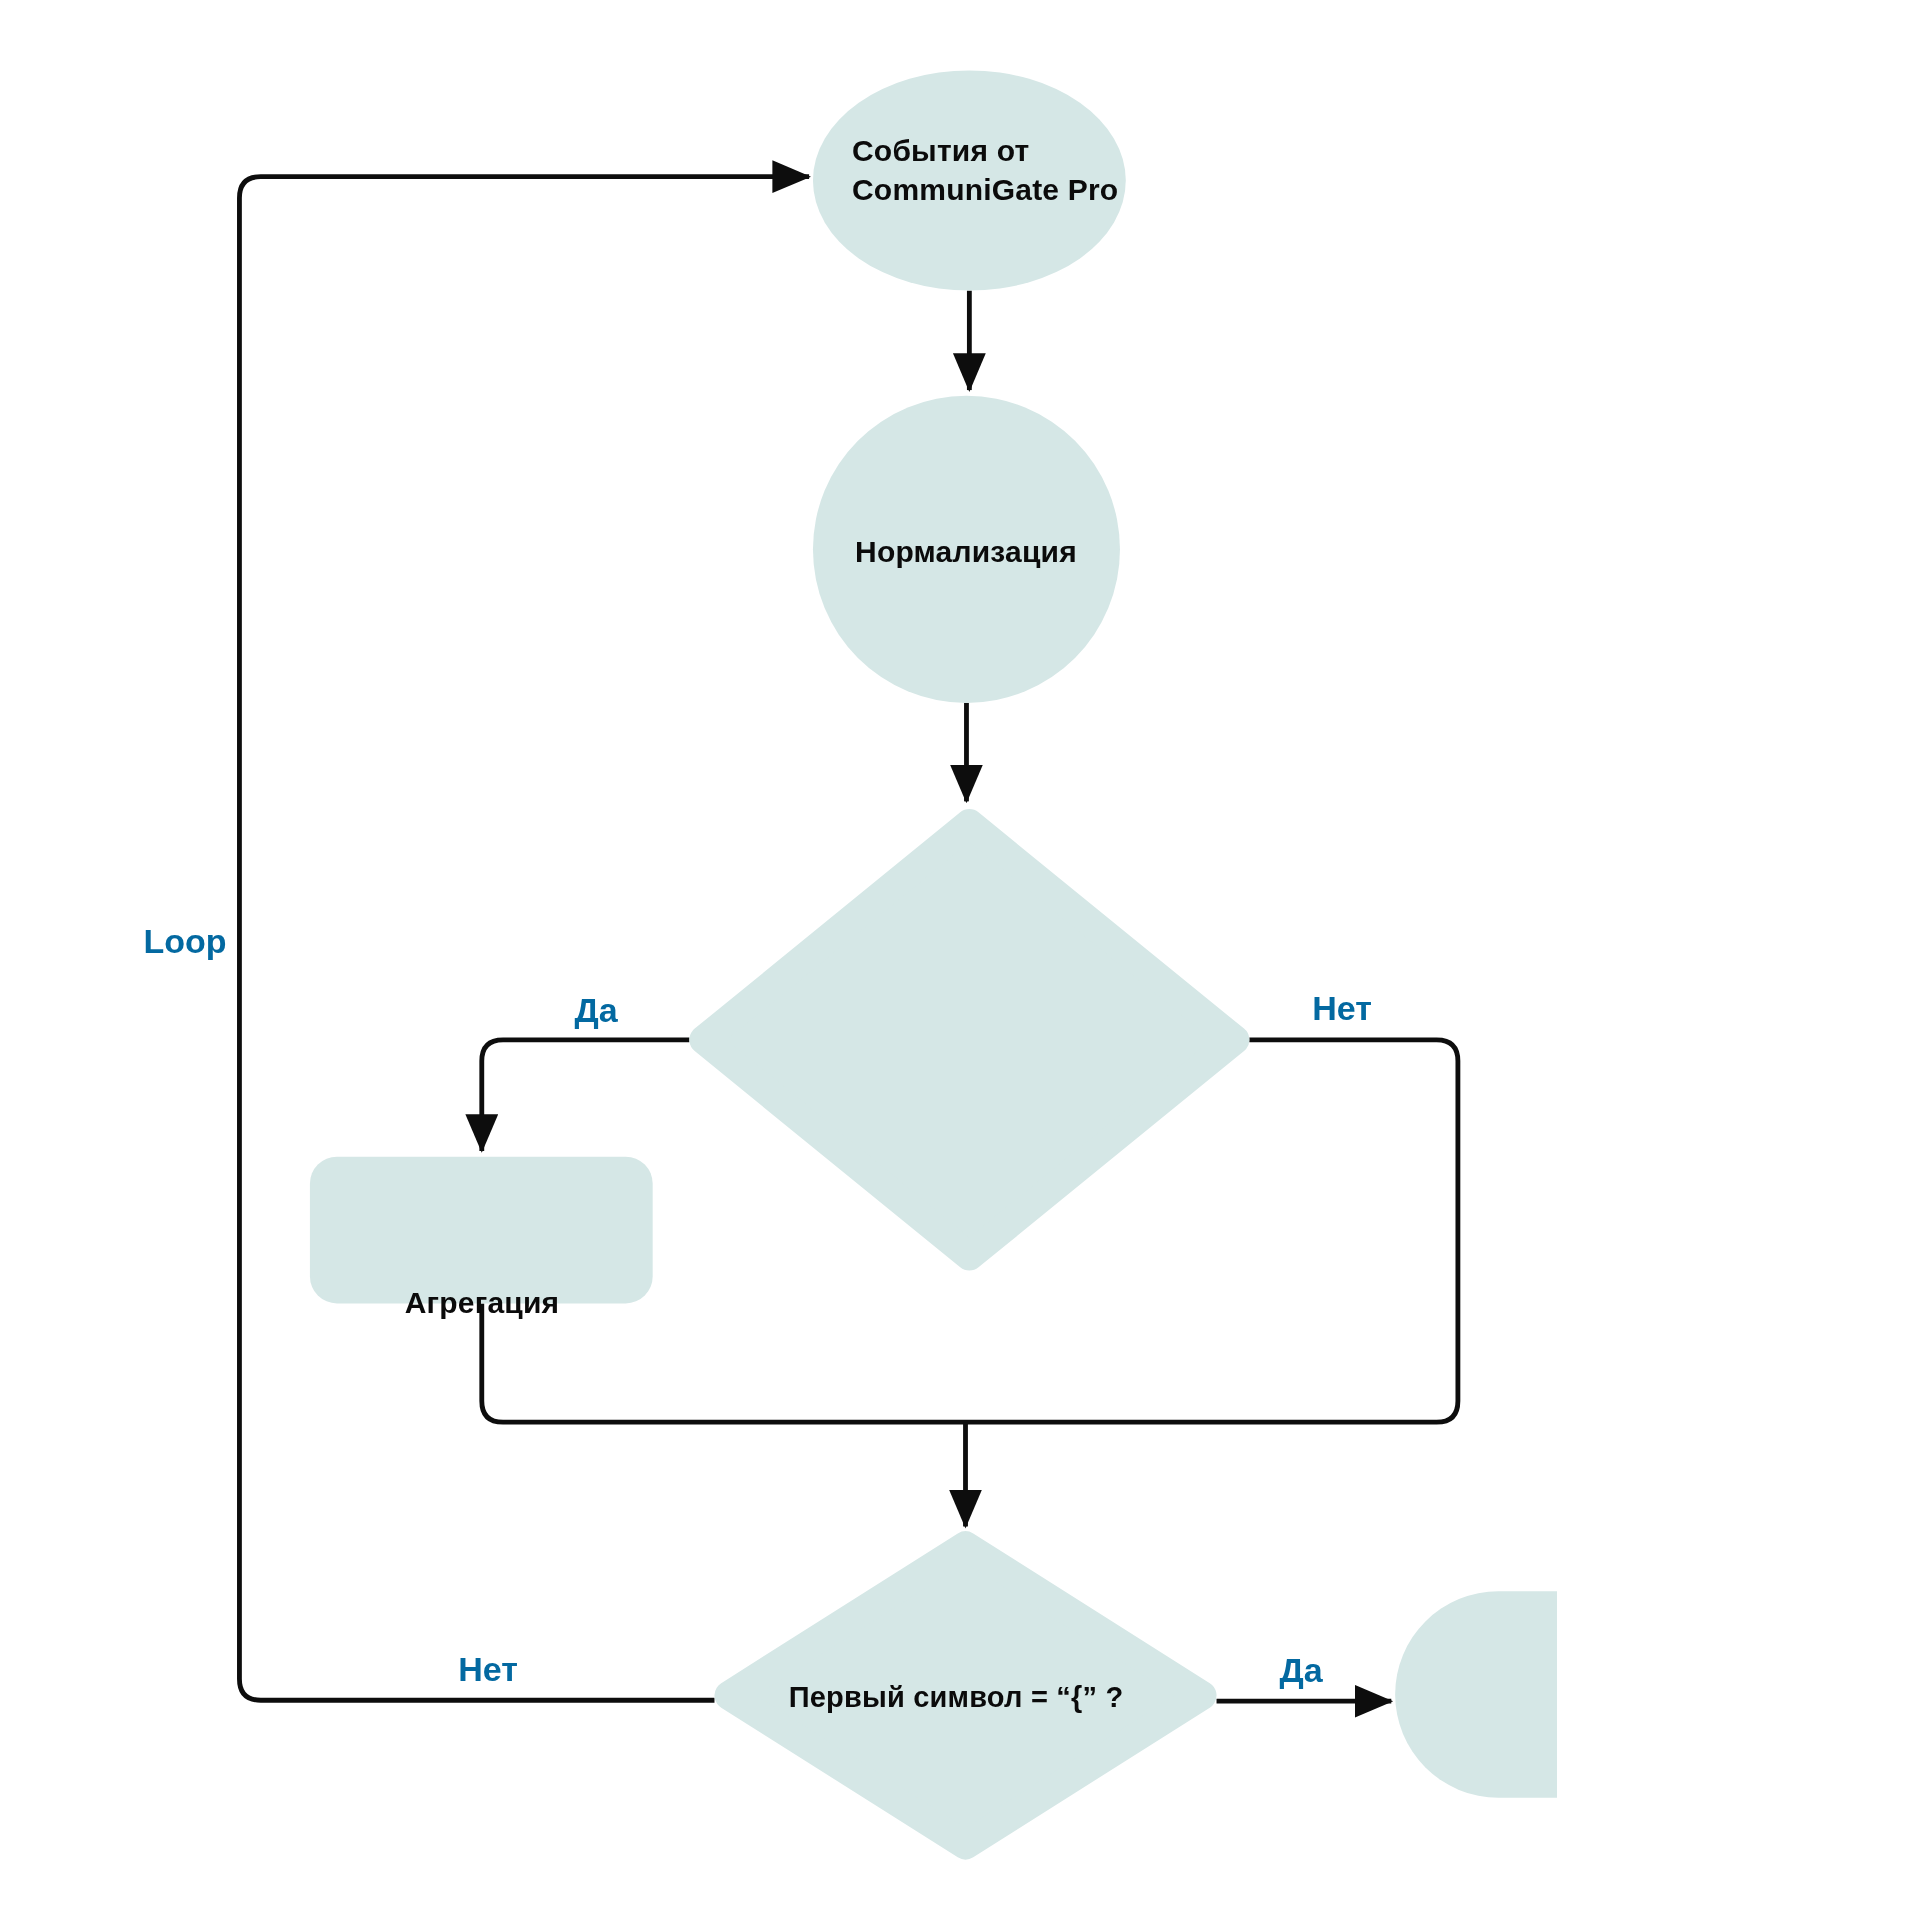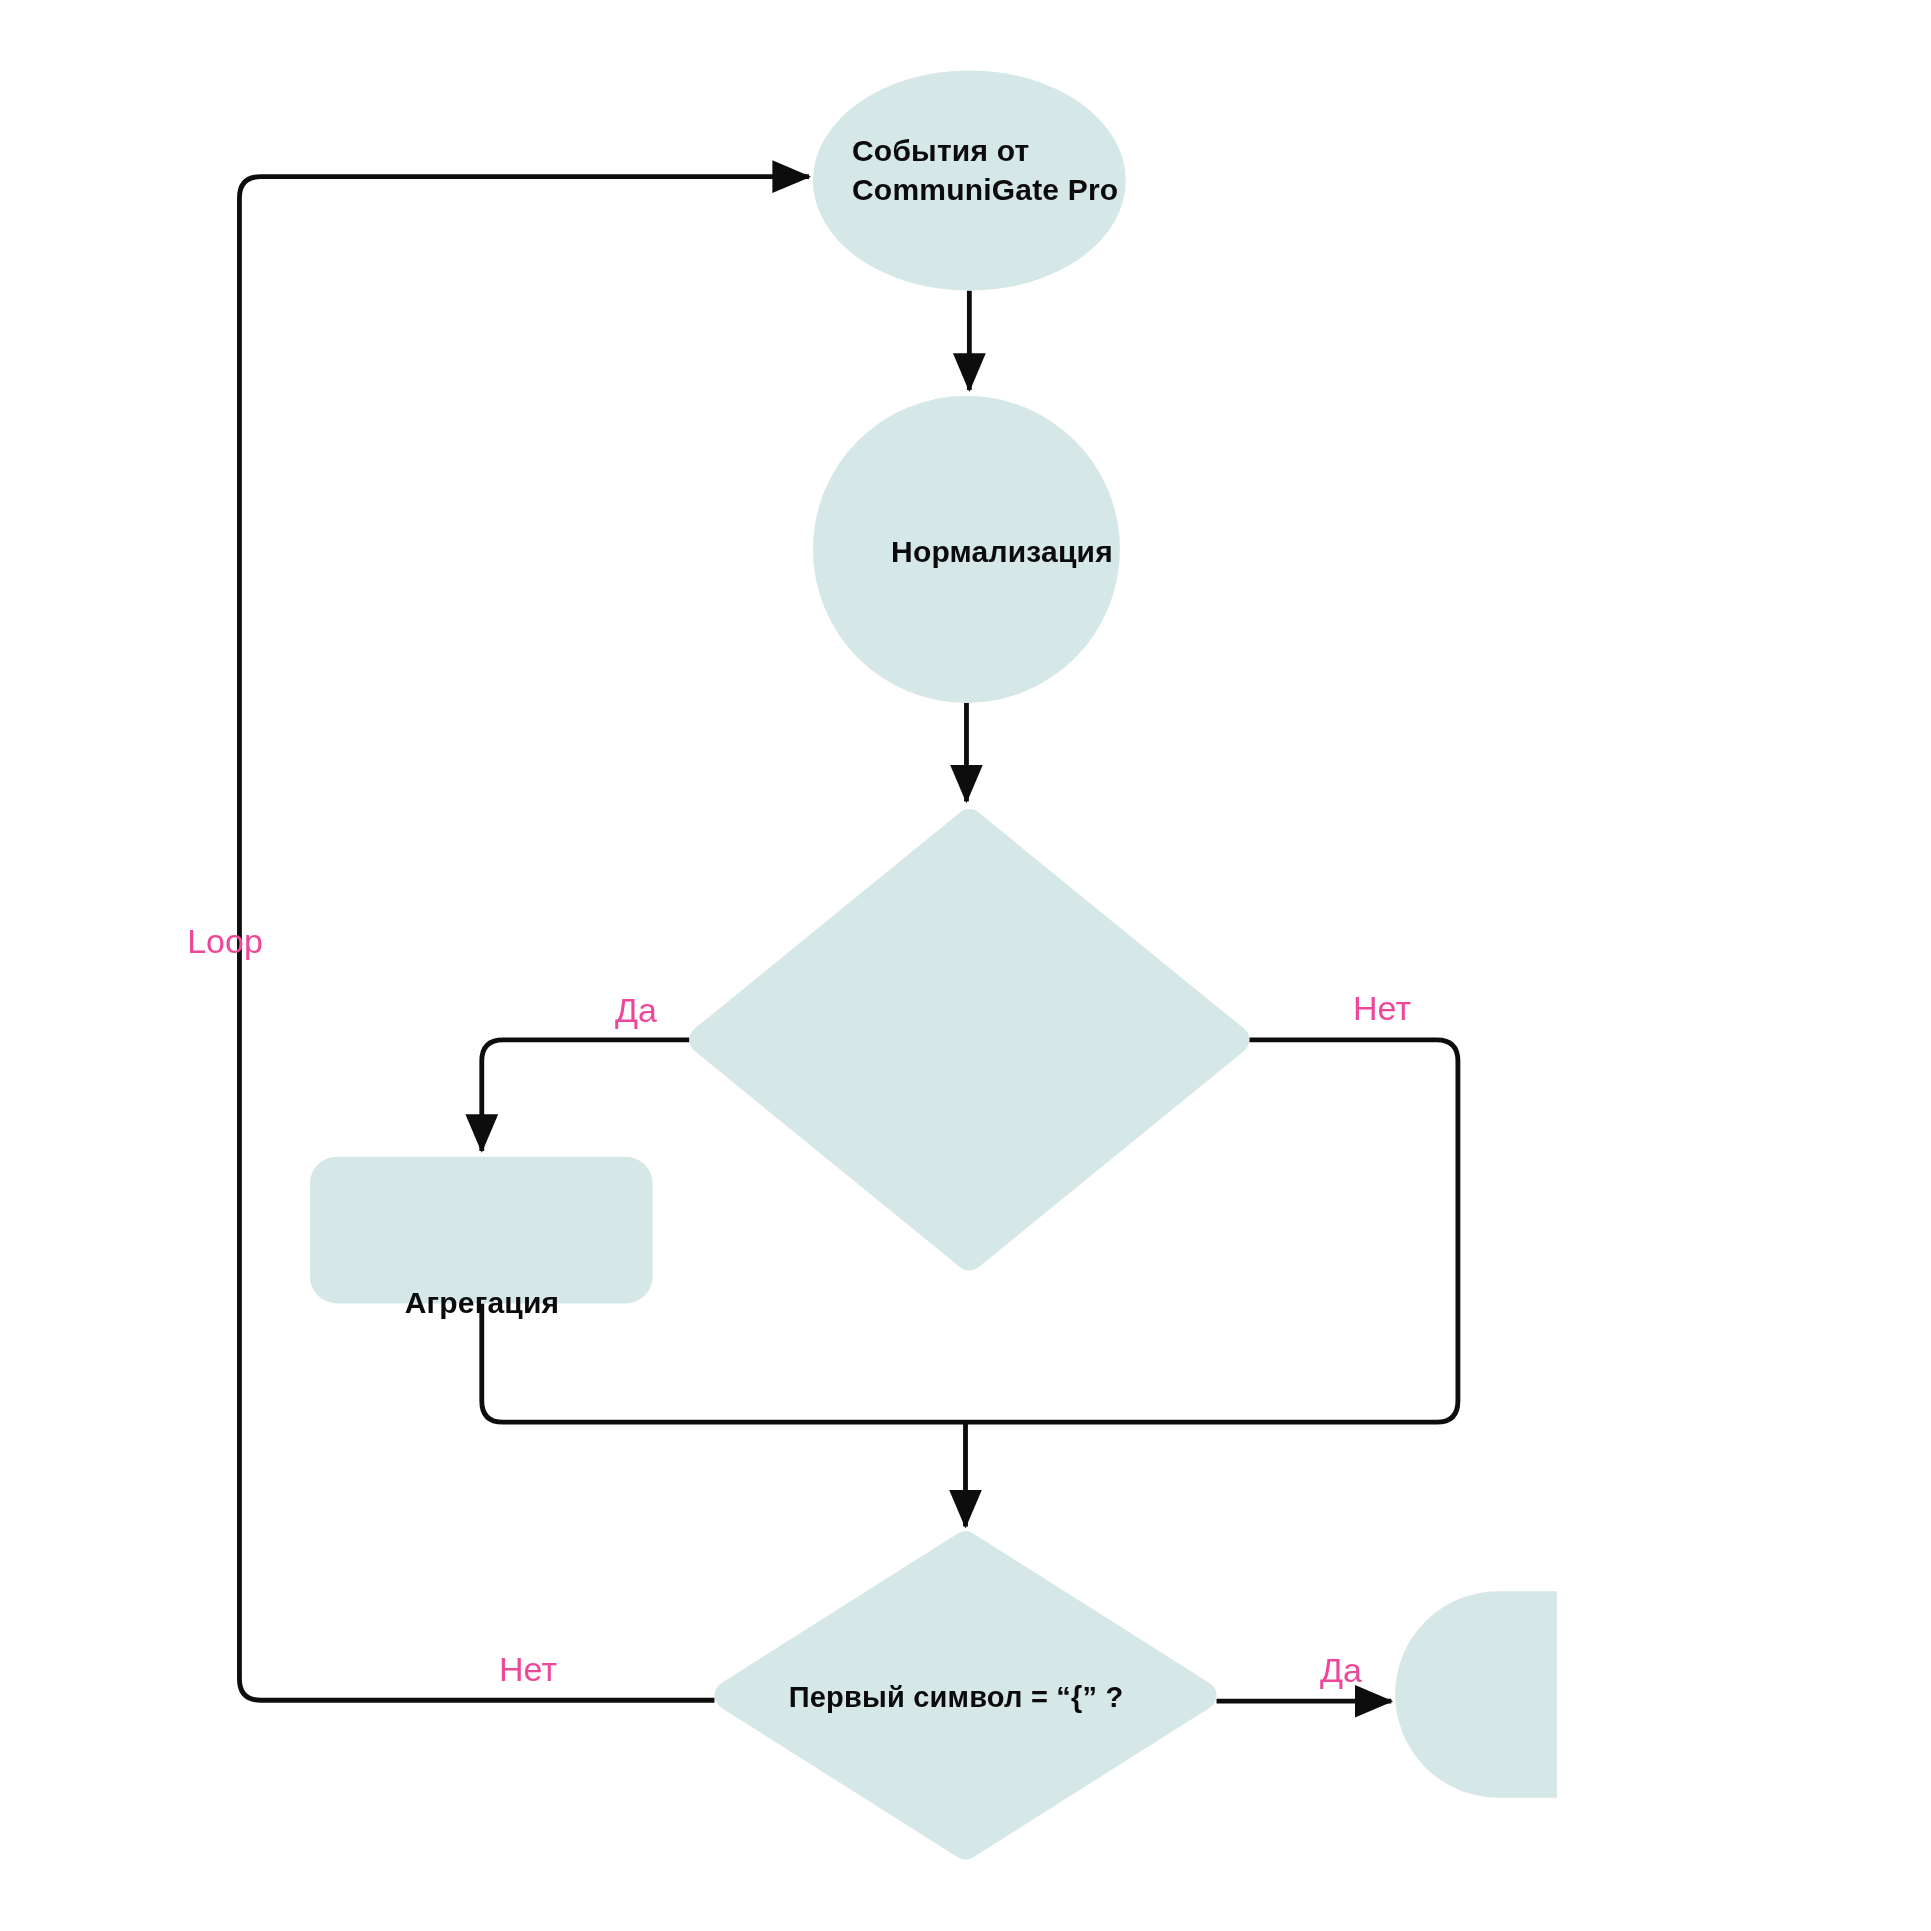--- a/index.html
+++ b/index.html
@@ -54,26 +54,25 @@
   }
   .node-label.block-left {
     transform: translate(0, -50%);
     text-align: left;
   }
   .node-label .line { display: block; }
   .node-label .note { display: block; margin-top: 24px; }
   .edge-label {
     position: absolute;
     transform: translate(-50%, -50%);
-    font-weight: normal;
+    font-weight: bold;
     font-size: 34px;
     line-height: 37px;
     white-space: nowrap;
-    color: #ec4899;
-    margin-left: 40px;
+    color: #0369a1;
   }
 </style>
 </head>
 <body>
 
 <div class="stage">
 
   <svg width="1931" height="1931" viewBox="0 0 2000 2000">
     <defs>
       <marker id="arrow" markerUnits="userSpaceOnUse" markerWidth="44" markerHeight="38" refX="38" refY="17" orient="auto">
@@ -95,21 +94,21 @@
     <rect class="shape" x="321" y="1198" width="355" height="152" rx="28"></rect>
     <path class="diamond" d="M 1000 1601 L 1245 1756 L 1000 1911 L 755 1756 Z"></path>
     <rect class="shape" x="1445" y="1648" width="407" height="214" rx="107"></rect>
   </svg>
 
   <div class="node-label block-left" style="left:852px; top:170px;">
     <span class="line">События от</span>
     <span class="line">CommuniGate Pro</span>
   </div>
 
-  <div class="node-label" style="left:966px; top:551px;margin-left:36px;">Нормализация</div>
+  <div class="node-label" style="left:966px; top:551px;">Нормализация</div>
 
 
   <div class="node-label" style="left:482px; top:1302px;">Агрегация</div>
 
   <div class="node-label" style="left:956px; top:1697px; font-size:29px;">Первый символ = “{” ?</div>
 
 
   <div class="edge-label" style="left:185px; top:941px;">Loop</div>
   <div class="edge-label" style="left:596px; top:1010px;">Да</div>
   <div class="edge-label" style="left:1342px; top:1008px;">Нет</div>

